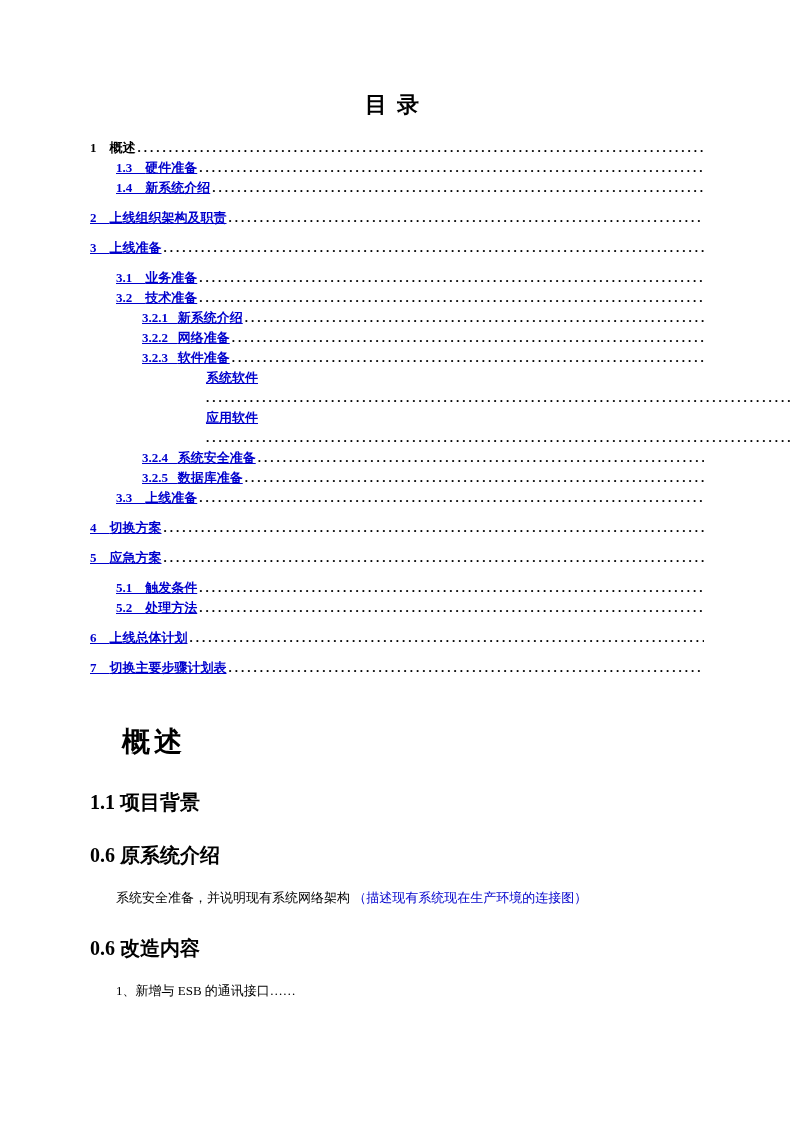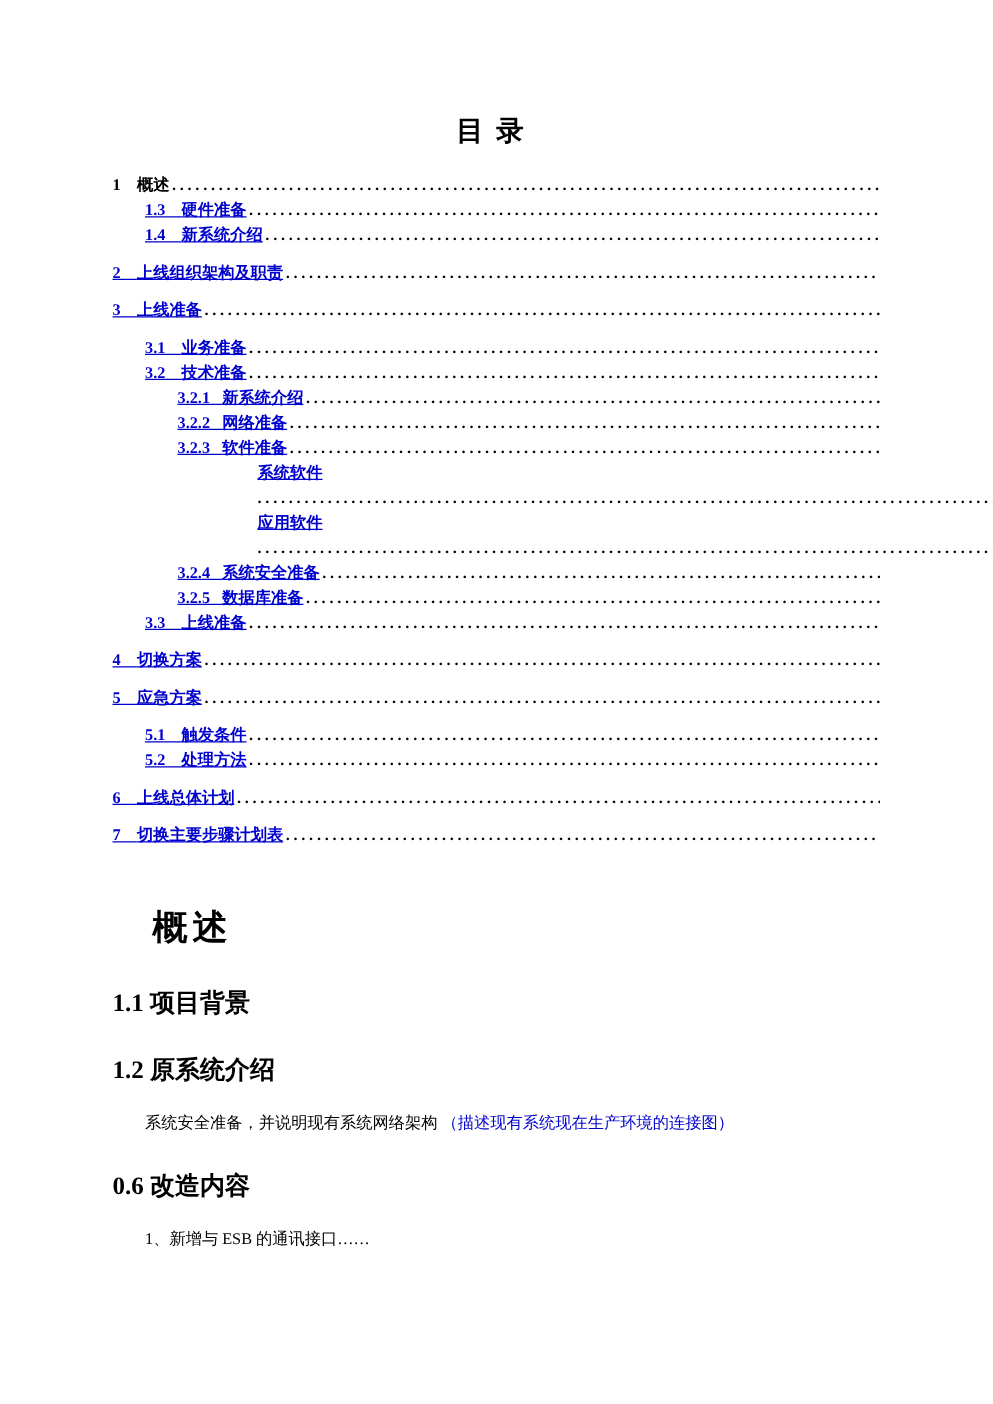--- a/index.html
+++ b/index.html
@@ -195,21 +195,21 @@
         <span class="number-col">7    </span>
         <span class="label-col">切换主要步骤计划表</span>
         <span class="dots"></span>
       </div>
     </div>
 
   <div class="h1">概述</div>
 
   <div class="h2">1.1  项目背景</div>
 
-  <div class="h2">1.2  原系统介绍</div>
+  <div class="h2">0.6  原系统介绍</div>
   <div class="body-text">
     <span>系统安全准备，并说明现有系统网络架构</span>
     <span class="blue-inline">（描述现有系统现在生产环境的连接图）</span>
   </div>
 
   <div class="h2">0.6  改造内容</div>
   <div class="body-text">1、新增与 ESB 的通讯接口……</div>
 </div>
 
 </body></html>

